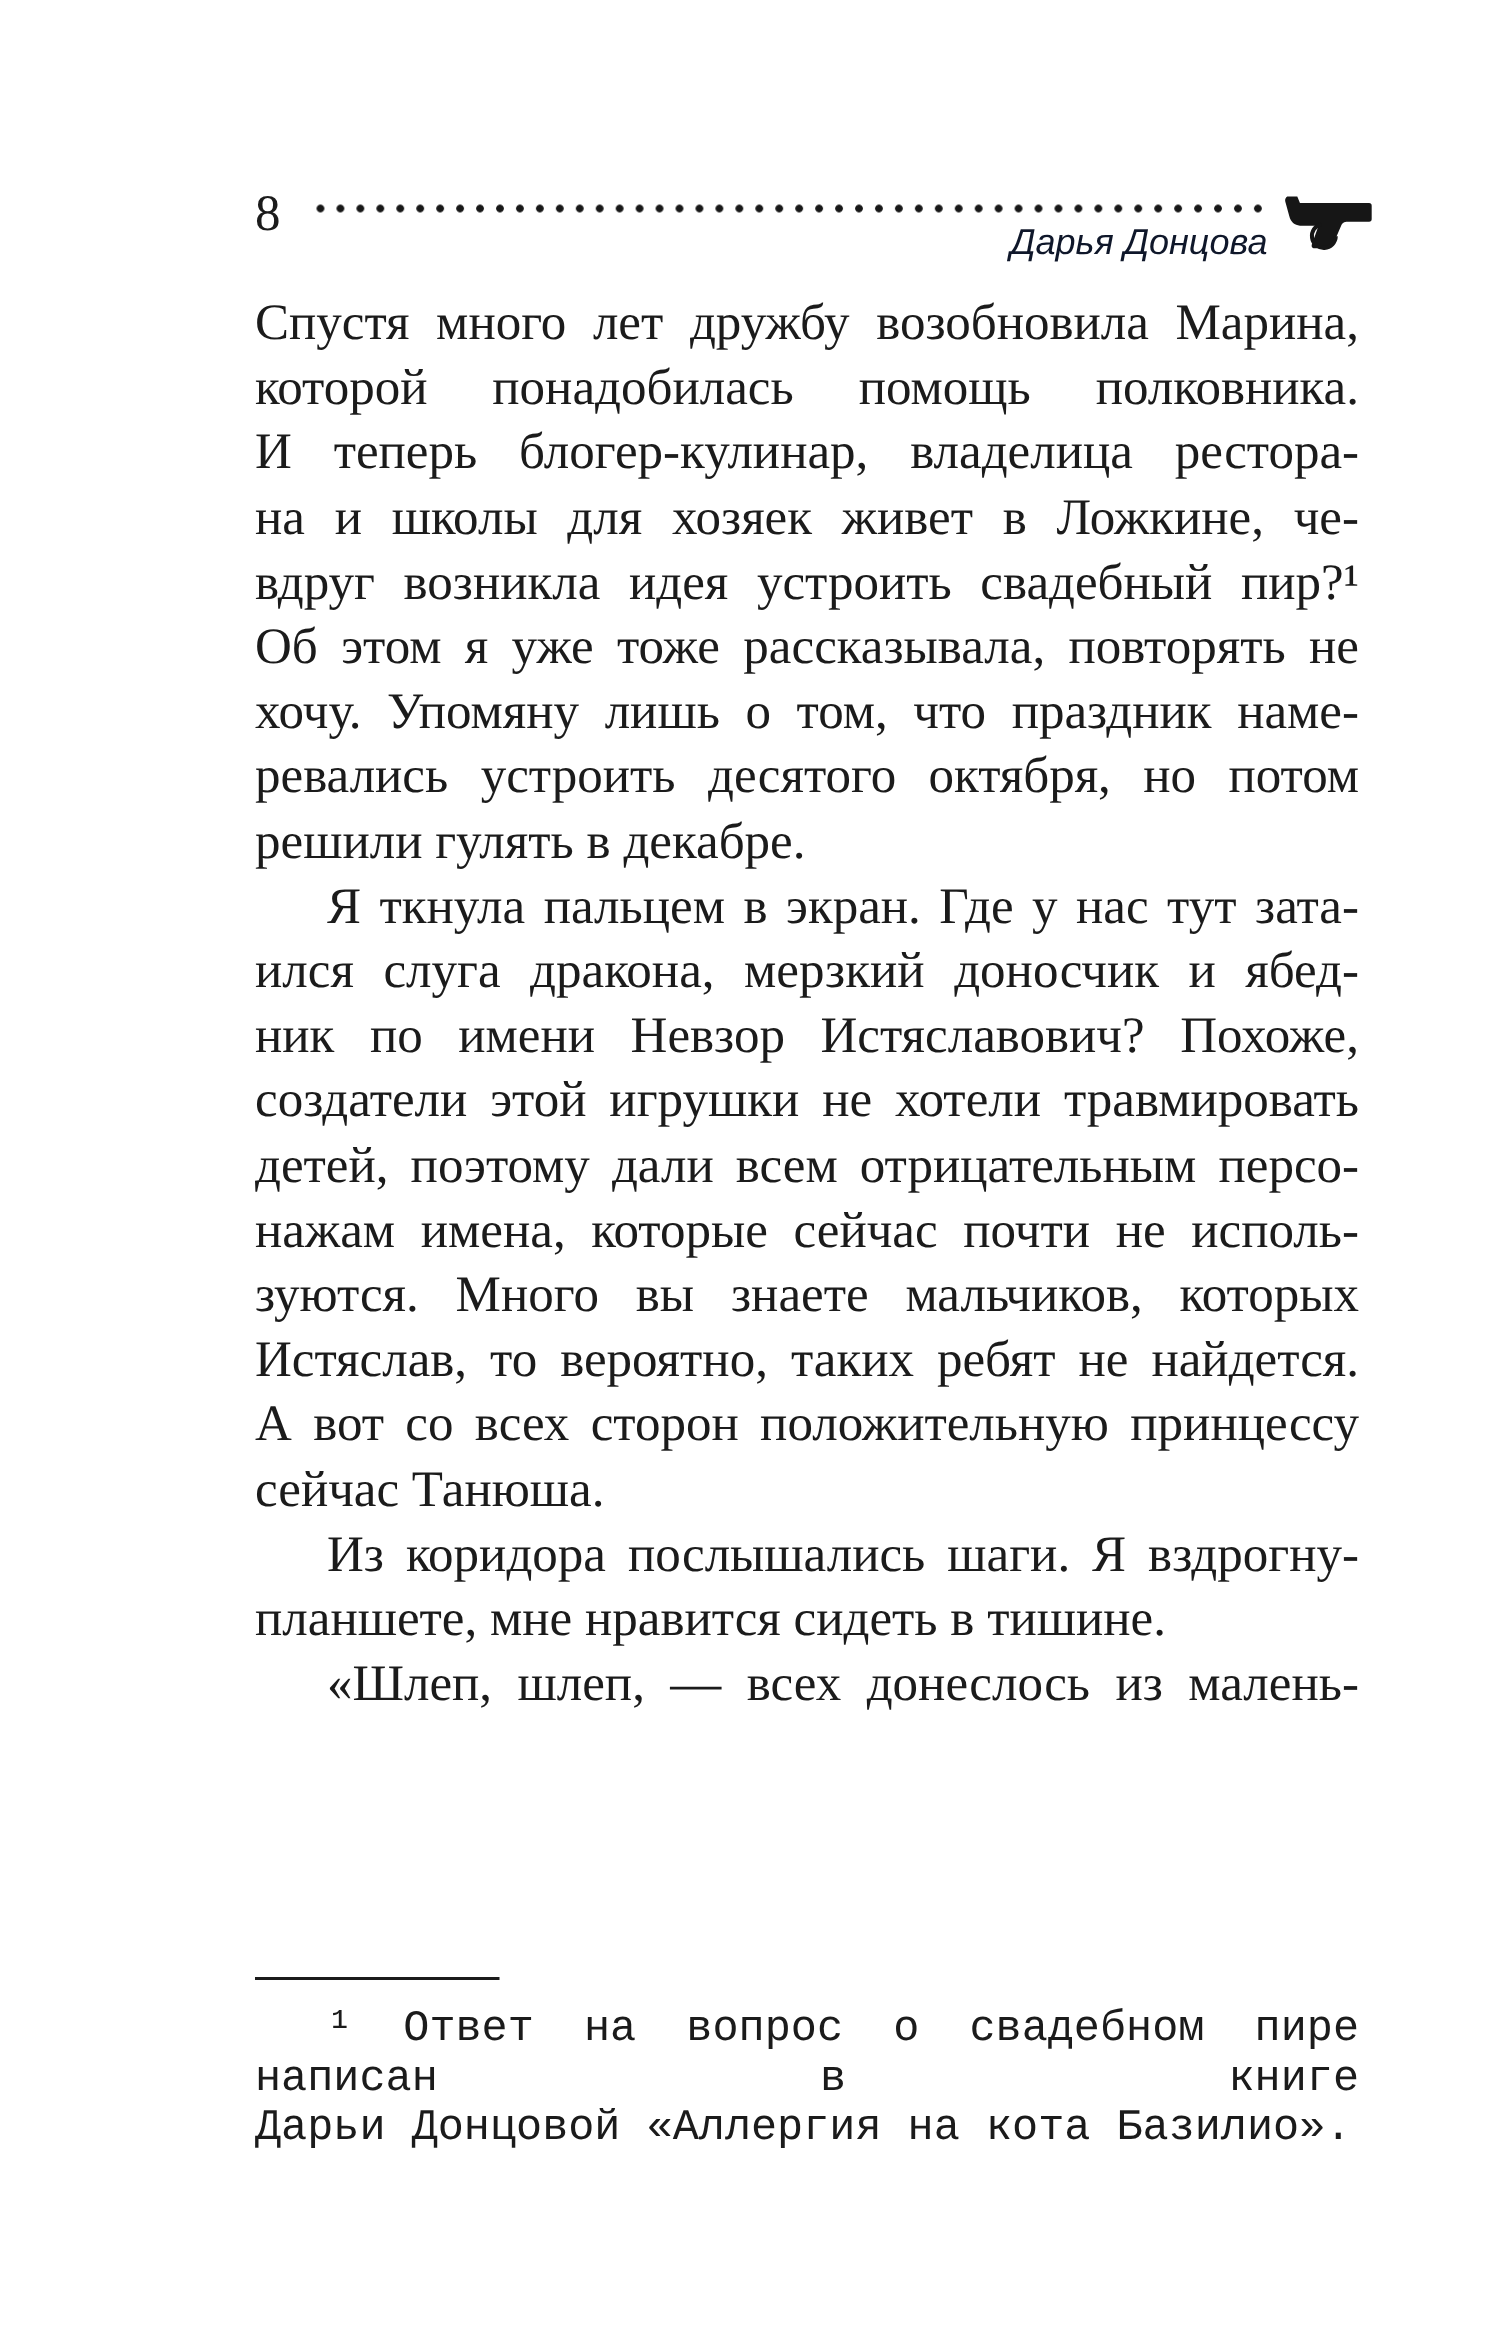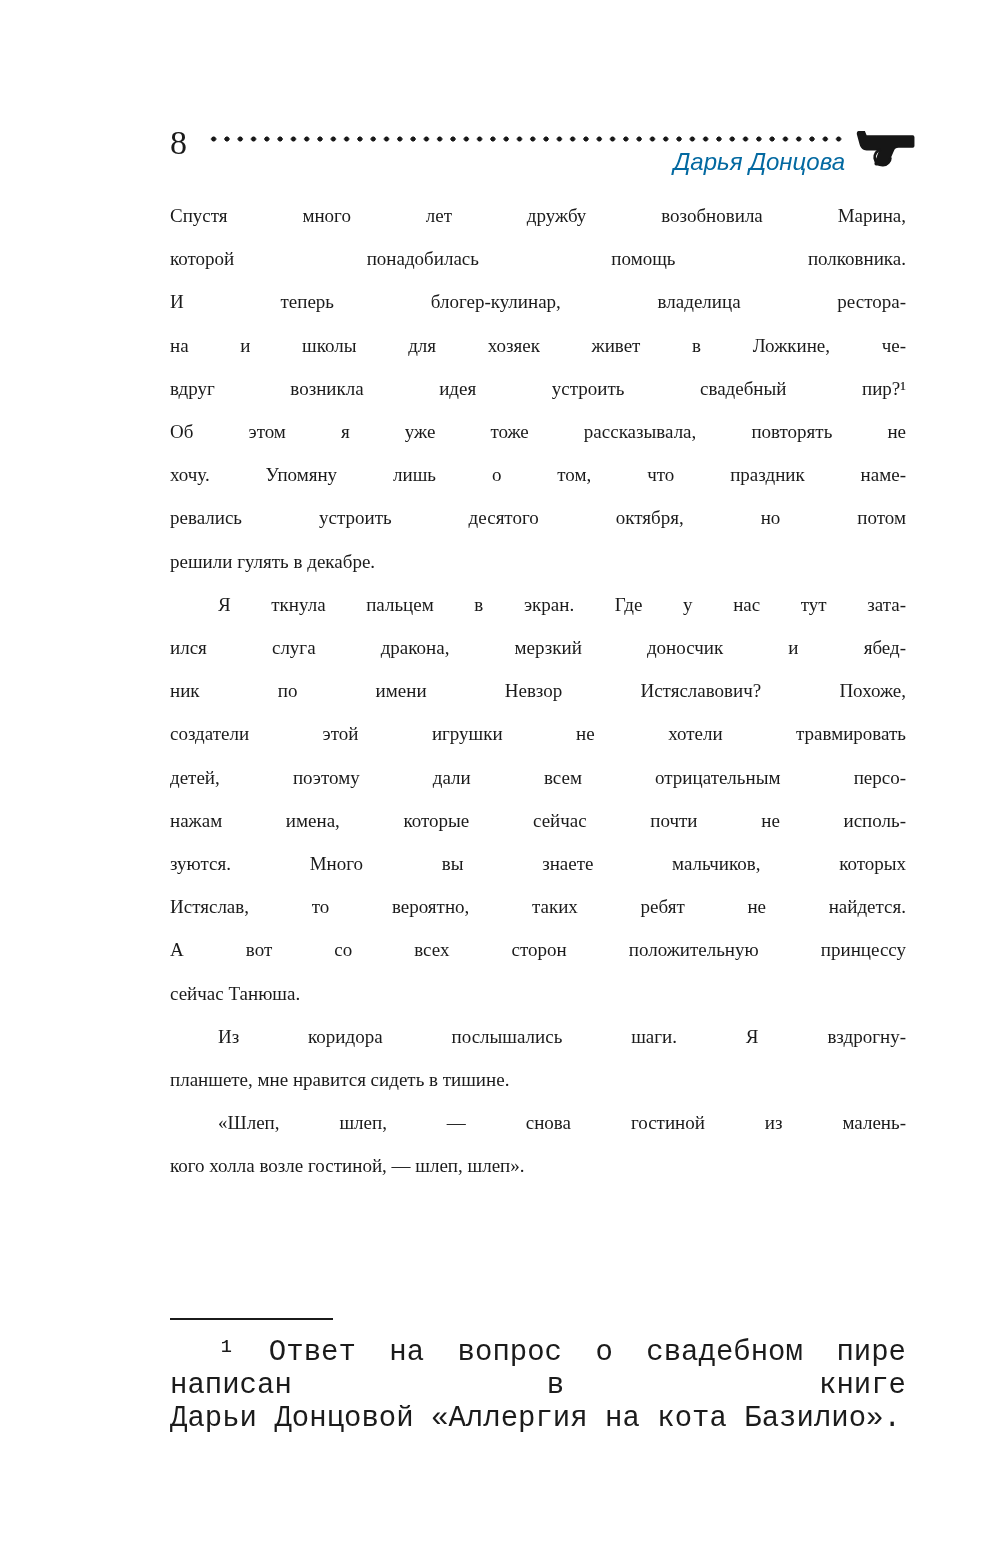--- a/index.html
+++ b/index.html
@@ -37,37 +37,37 @@
     background-repeat: repeat-x;
     background-position: left center;
   }
   .author {
     position: absolute;
     right: 155px;
     top: 148px;
     font-family: "Liberation Sans", sans-serif;
     font-style: italic;
     font-size: 24px;
-    color: #0369a1;
+    color: #0f172a;
   }
   .gun-icon {
     position: absolute;
     right: 82px;
     top: 120px;
     width: 62px;
     height: 52px;
   }
 
   
   .body-text {
     position: absolute;
     left: 170px;
     top: 194px;
     width: 736px;
-    font-size: 19px;
+    font-size: 34px;
     line-height: 43.2px;
   }
   .para { margin: 0; }
   .line {
     text-align: justify;
     text-align-last: justify;
     white-space: normal;
   }
   .line.last {
     text-align-last: left;
@@ -134,22 +134,21 @@
         <div class="line">зуются. Много вы знаете мальчиков, которых</div>
         <div class="line">Истяслав, то вероятно, таких ребят не найдется.</div>
         <div class="line">А вот со всех сторон положительную принцессу</div>
         <div class="line last">сейчас Танюша.</div>
       </div>
       <div class="para indent">
         <div class="line">Из коридора послышались шаги. Я вздрогну-</div>
         <div class="line last">планшете, мне нравится сидеть в тишине.</div>
       </div>
       <div class="para indent">
-        <div class="line">«Шлеп, шлеп, — снова гостиной из малень-</div>
-        <div class="line last">кого холла возле гостиной, — шлеп, шлеп».</div>
+        <div class="line">«Шлеп, шлеп, — всех донеслось из малень-</div>
       </div>
     </div>
 
   <div class="footnote">
     <div class="footnote-rule"></div>
     <div id="footnote-lines">
         <div class="line">¹ Ответ на вопрос о свадебном пире написан в книге</div>
         <div class="line last">Дарьи Донцовой «Аллергия на кота Базилио».</div>
       </div>
   </div>

